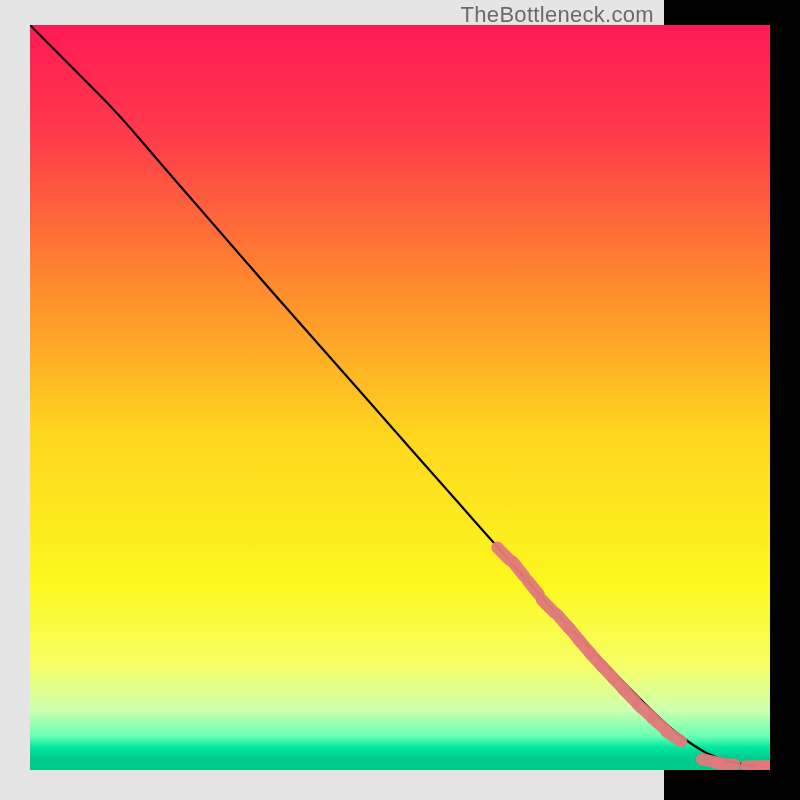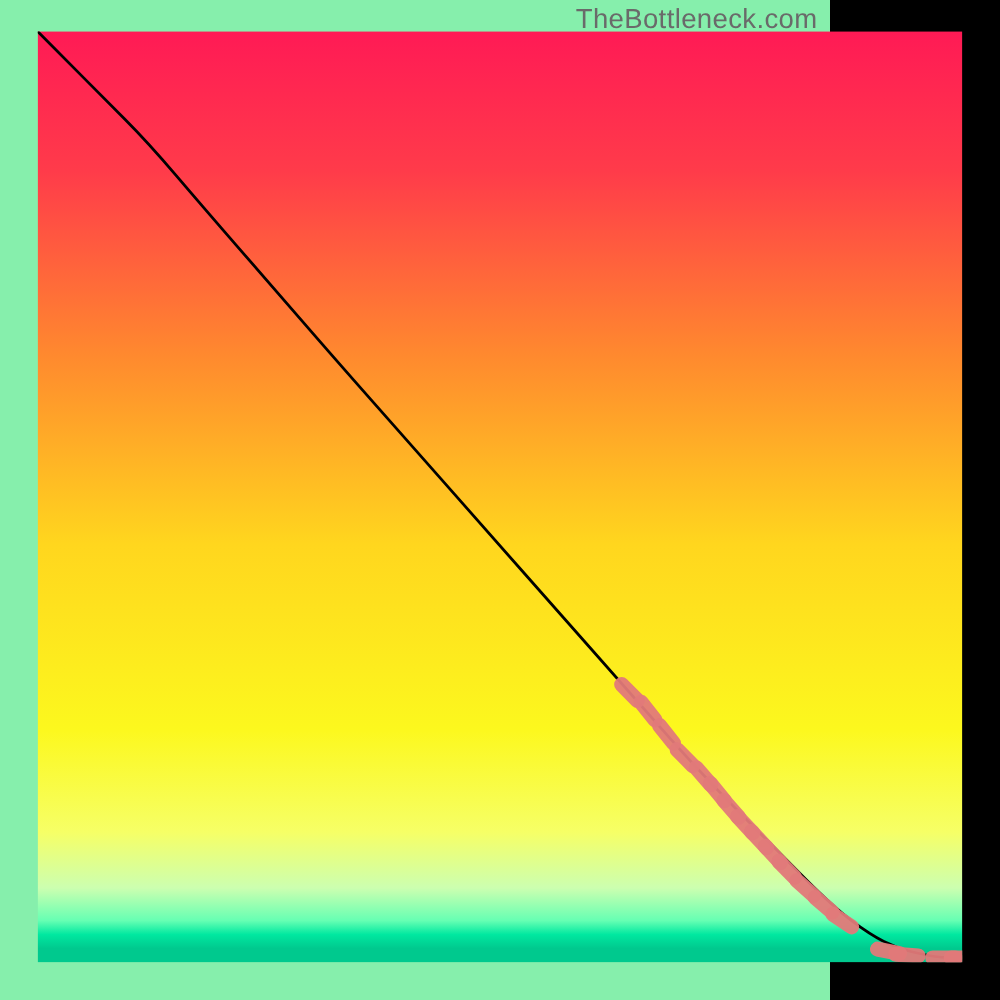--- a/index.html
+++ b/index.html
@@ -7,21 +7,21 @@
     padding: 0;
     width: 800px;
     height: 800px;
     background: #000;
     overflow: hidden;
   }
   .frame {
     position: relative;
     width: 664px;
     height: 800px;
-    background: #86efac;
+    background: #e5e5e5;
   }
   .watermark {
     position: absolute;
     top: 2px;
     right: 10px;
     font-family: Arial, Helvetica, sans-serif;
     font-size: 22px;
     color: #6a6a6a;
     letter-spacing: 0.3px;
     z-index: 20;

